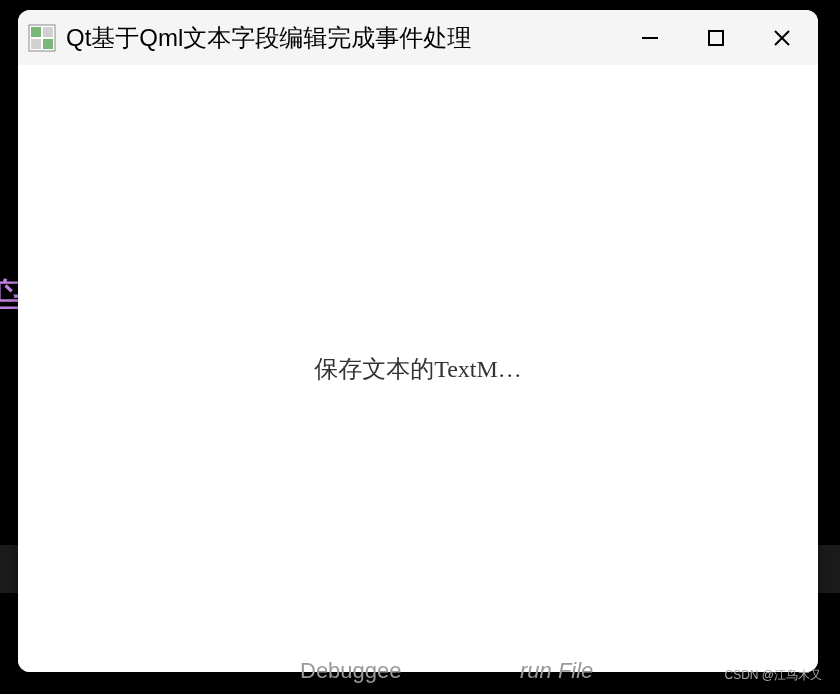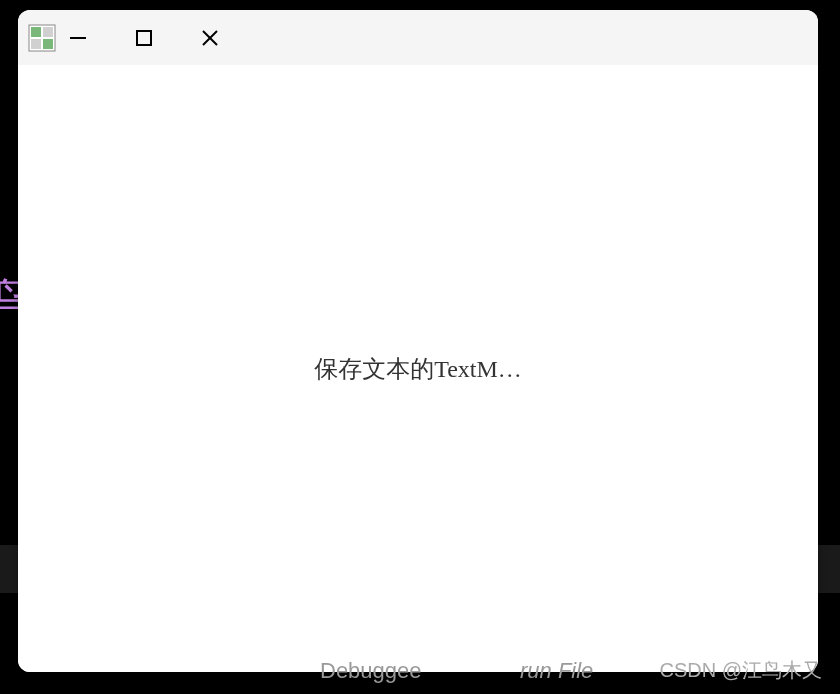--- a/index.html
+++ b/index.html
@@ -111,31 +111,31 @@
     
     .background-bottom-text {
       position: absolute;
       bottom: 10px;
       color: #999;
       font-size: 22px;
       z-index: 5;
     }
     
     .bg-debuggee {
-      left: 320px;
+      left: 300px;
     }
     
     .bg-runfile {
       left: 520px;
       font-style: italic;
     }
     
     .watermark {
       right: 18px;
-      font-size: 20px;
+      font-size: 12px;
       color: #aaa;
     }
   </style>
 </head>
 <body>
 
 <div class="background-text-left">鸟</div>
 
 <div class="background-bar"></div>
 
@@ -147,20 +147,21 @@
   <div class="titlebar">
     <div class="app-icon">
       <svg viewBox="0 0 28 28">
         <rect x="1" y="1" width="26" height="26" fill="#fff" stroke="#888" stroke-width="1"></rect>
         <rect x="3" y="3" width="10" height="10" fill="#7ab87a"></rect>
         <rect x="15" y="3" width="10" height="10" fill="#d0d0d0"></rect>
         <rect x="3" y="15" width="10" height="10" fill="#d0d0d0"></rect>
         <rect x="15" y="15" width="10" height="10" fill="#7ab87a"></rect>
       </svg>
     </div>
+    <div class="window-title">Qt基于Qml文本字段编辑完成事件处理</div>
     <div class="window-controls">
       <div class="window-control">
         <svg width="20" height="20" viewBox="0 0 20 20">
           <line x1="2" y1="10" x2="18" y2="10" stroke="#000" stroke-width="2"></line>
         </svg>
       </div>
       <div class="window-control">
         <svg width="20" height="20" viewBox="0 0 20 20">
           <rect x="3" y="3" width="14" height="14" fill="none" stroke="#000" stroke-width="2"></rect>
         </svg>

